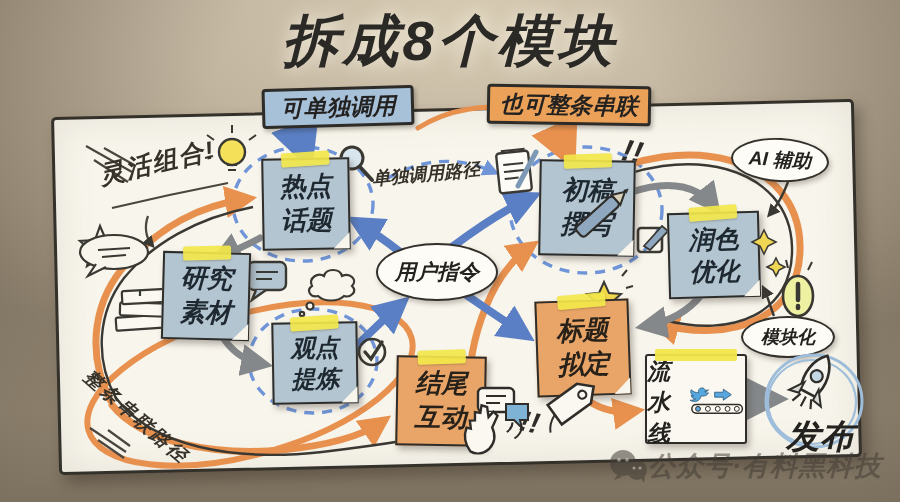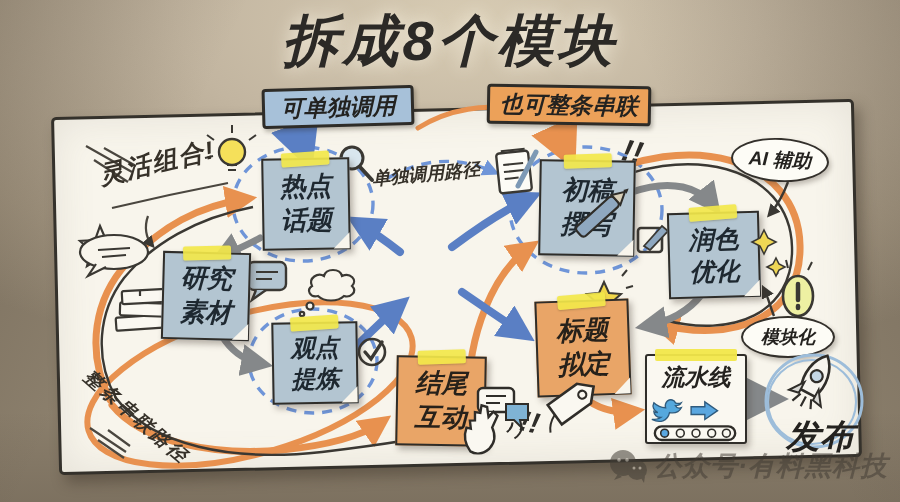--- a/index.html
+++ b/index.html
@@ -35,24 +35,24 @@
     border-left:16px solid transparent;border-bottom:16px solid #f8f5ec;}
   .tape{position:absolute;left:50%;top:-8px;width:48px;height:14px;margin-left:-24px;
     background:rgba(242,231,74,.92);transform:rotate(-3deg);border-radius:2px;
     box-shadow:0 1px 2px rgba(90,80,40,.35);}
   .oval{position:absolute;background:#fdfcf6;border:2.5px solid #33302b;border-radius:50%;
     display:flex;align-items:center;justify-content:center;font-weight:800;color:#24221f;
     box-shadow:2px 3px 5px rgba(60,50,40,.3);}
   .lbl{position:absolute;font-weight:800;color:#363129;white-space:nowrap;}
   .pipeline{position:absolute;left:645px;top:354px;width:98px;height:86px;background:#faf8f1;
     border:2.5px solid #2f2d29;border-radius:3px;box-shadow:3px 4px 6px rgba(60,50,40,.3);
-    display:flex;flex-direction:column;align-items:center;}
+    display:flex;flex-direction:row;align-items:center;}
   .pipeline .hl{position:absolute;left:8px;top:-7px;width:82px;height:12px;background:rgba(242,231,74,.95);border-radius:2px;}
   .pipeline .plabel{font-size:23px;font-weight:800;color:#24221f;margin-top:6px;}
-  .watermark{position:absolute;left:608px;top:448px;display:flex;align-items:center;gap:6px;
+  .watermark{position:absolute;left:608px;top:448px;display:flex;align-items:center;
     color:rgba(66,60,52,.52);font-size:27px;font-weight:800;letter-spacing:1px;}
   svg.layer{position:absolute;left:0;top:0;pointer-events:none;}
 </style>
 </head>
 <body>
 
 <div class="stage">
   <div class="wall-shade"></div>
   <div class="board"></div>
 
@@ -234,20 +234,23 @@
         <rect x="3" y="34" width="82" height="14" rx="7" fill="#faf8f1" stroke="#2f2d29" stroke-width="2.4"></rect>
         <circle cx="13" cy="41" r="4" fill="#5aa7e0" stroke="#2f2d29" stroke-width="1.6"></circle>
         <circle cx="29" cy="41" r="4" fill="#faf8f1" stroke="#2f2d29" stroke-width="1.6"></circle>
         <circle cx="45" cy="41" r="4" fill="#faf8f1" stroke="#2f2d29" stroke-width="1.6"></circle>
         <circle cx="61" cy="41" r="4" fill="#faf8f1" stroke="#2f2d29" stroke-width="1.6"></circle>
         <circle cx="76" cy="41" r="4" fill="#faf8f1" stroke="#2f2d29" stroke-width="1.6"></circle>
       </g>
     </svg>
   </div>
 
+  <div class="oval" style="left:376px;top:243px;width:118px;height:54px;font-size:21px;">
+      <span>用户指令</span>
+    </div>
   <div class="oval" style="left:731px;top:138px;width:94px;height:40px;font-size:19px;transform:rotate(3deg);">
       <span>AI 辅助</span>
     </div>
   <div class="oval" style="left:741px;top:316px;width:90px;height:38px;font-size:18px;align-items:center;">
       <span>模块化</span>
     </div>
 
   <svg class="layer" width="900" height="502" viewBox="0 0 900 502">
     <g transform="rotate(-42 600 215)">
       <rect x="572" y="208" width="50" height="13" rx="4" fill="#8fa8c0" stroke="#2f2d29" stroke-width="2.2"></rect>

